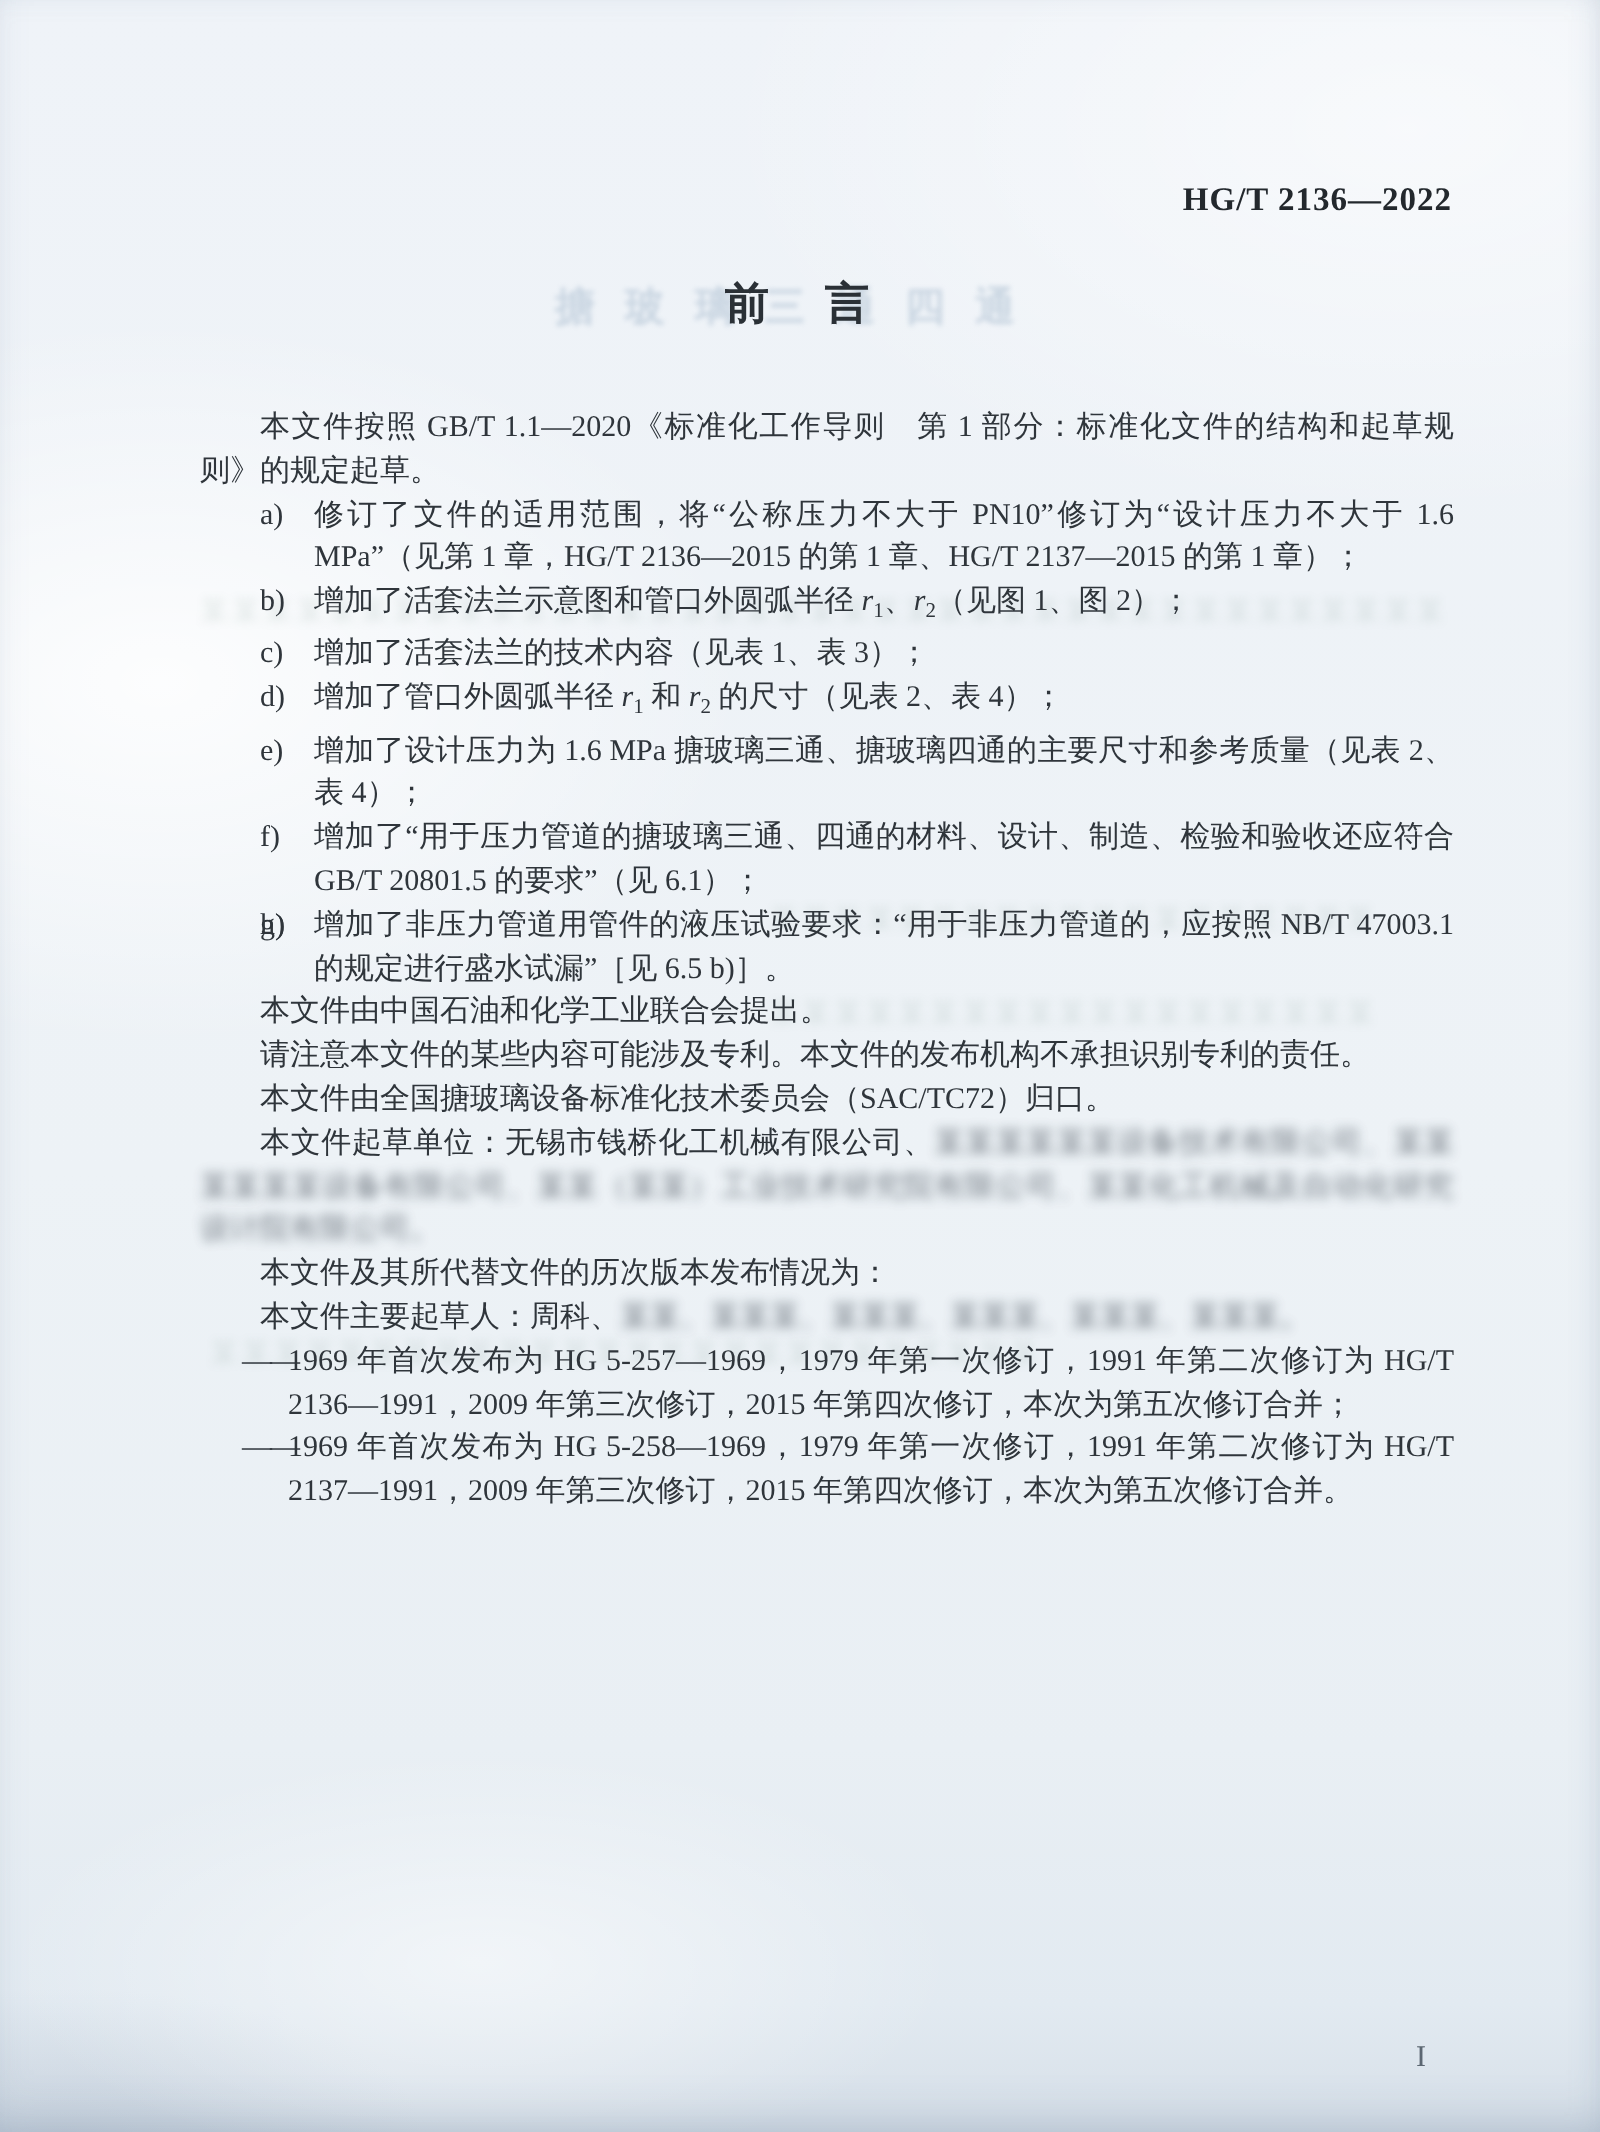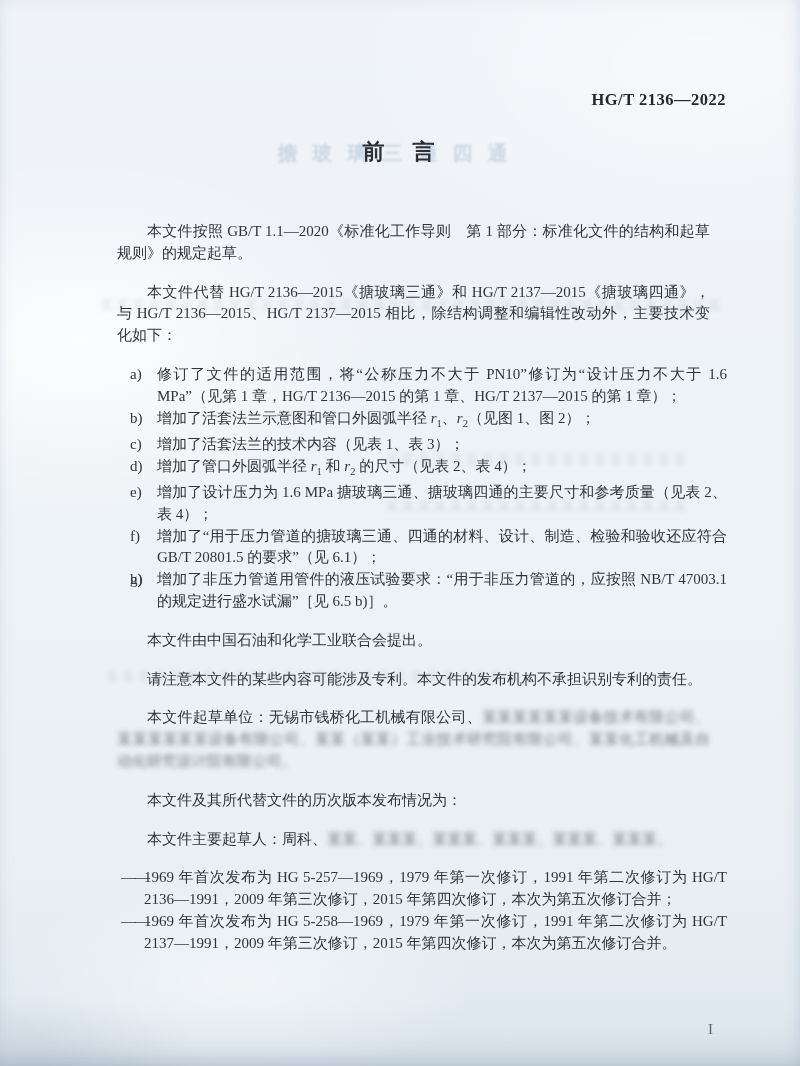--- a/index.html
+++ b/index.html
@@ -44,21 +44,21 @@
     position:absolute; height:20px;
     font-size:14px; letter-spacing:2px; white-space:nowrap; overflow:hidden;
     color:#7d988f; opacity:0.22; filter:blur(2px);
     pointer-events:none;
   }
   .content {
     position:absolute; left:100px; top:204px; width:627px;
     font-size:15px; line-height:21.8px;
     text-align:justify;
   }
-  .content p { margin:17px; }
+  .content p { margin:0; }
   .para { text-indent:2em; }
   .change { position:relative; padding-left:57px; }
   .change .lbl { position:absolute; left:30px; top:0; }
   .hist { position:relative; padding-left:44px; }
   .hist .dash { position:absolute; left:21px; top:0; letter-spacing:-1px; }
   .ital { font-style:italic; }
   .subn { font-size:10.5px; vertical-align:-3.5px; }
   .redact { filter:blur(2.6px); opacity:0.78; color:#4c5660; }
   .pageno {
     position:absolute; right:86px; bottom:28px;
@@ -76,21 +76,20 @@
   <div class="doc-title">前　言</div>
 
   <div class="ghost-line" style="top:297px; left:100px; width:625px;">某某某某某某某某某某某某某某某某某某某某某某某某某某某某某某某某某某某某某某某</div>
   <div class="ghost-line" style="top:451px; left:385px; width:330px;">某某某某某某某某某某某某某某某某某某某</div>
   <div class="ghost-line" style="top:498px; left:385px; width:330px;">某某某某某某某某某某某某某某某某某某某</div>
   <div class="ghost-line" style="top:668px; left:105px; width:455px;">某某某某某某某某某某某某某某某某某某某某某某某某某某</div>
 
   <div class="content">
 
     <p class="para">本文件按照 GB/T 1.1—2020《标准化工作导则　第 1 部分：标准化文件的结构和起草规则》的规定起草。</p>
-    <p class="para">本文件代替 HG/T 2136—2015《搪玻璃三通》和 HG/T 2137—2015《搪玻璃四通》，与 HG/T 2136—2015、HG/T 2137—2015 相比，除结构调整和编辑性改动外，主要技术变化如下：</p>
 
     <div class="change">
       <span class="lbl">a)</span>
       <span><span>修订了文件的适用范围，将“公称压力不大于 PN10”修订为“设计压力不大于 1.6 MPa”（见第 1 章，HG/T 2136—2015 的第 1 章、HG/T 2137—2015 的第 1 章）；</span></span>
     </div>
     <div class="change">
       <span class="lbl">b)</span>
       <span><span>增加了活套法兰示意图和管口外圆弧半径 </span><span class="ital">r</span><span class="subn">1</span><span>、</span><span class="ital">r</span><span class="subn">2</span><span>（见图 1、图 2）；</span></span>
     </div>
     <div class="change">
@@ -112,20 +111,21 @@
     <div class="change">
       <span class="lbl">g)</span>
     </div>
     <div class="change">
       <span class="lbl">h)</span>
       <span><span>增加了非压力管道用管件的液压试验要求：“用于非压力管道的，应按照 NB/T 47003.1 的规定进行盛水试漏”［见 6.5 b)］。</span></span>
     </div>
 
     <p class="para">本文件由中国石油和化学工业联合会提出。</p>
     <p class="para">请注意本文件的某些内容可能涉及专利。本文件的发布机构不承担识别专利的责任。</p>
+    <p class="para">本文件由全国搪玻璃设备标准化技术委员会（SAC/TC72）归口。</p>
 
     <p class="para"><span>本文件起草单位：无锡市钱桥化工机械有限公司、</span><span class="redact">某某某某某某设备技术有限公司、某某某某</span><span class="redact">某某设备有限公司、某某（某某）工业技术研究院有限公司、某某化工机械及自动化研究设计院有限</span><span class="redact">公司。</span></p>
 
     <p class="para">本文件及其所代替文件的历次版本发布情况为：</p>
 
     <p class="para"><span>本文件主要起草人：周科、</span><span class="redact">某某、某某某、某某某、某某某、某某某、某某某。</span></p>
 
     <div class="hist">
       <span class="dash">——</span>
       <span>1969 年首次发布为 HG 5-257—1969，1979 年第一次修订，1991 年第二次修订为 HG/T 2136—1991，2009 年第三次修订，2015 年第四次修订，本次为第五次修订合并；</span>

